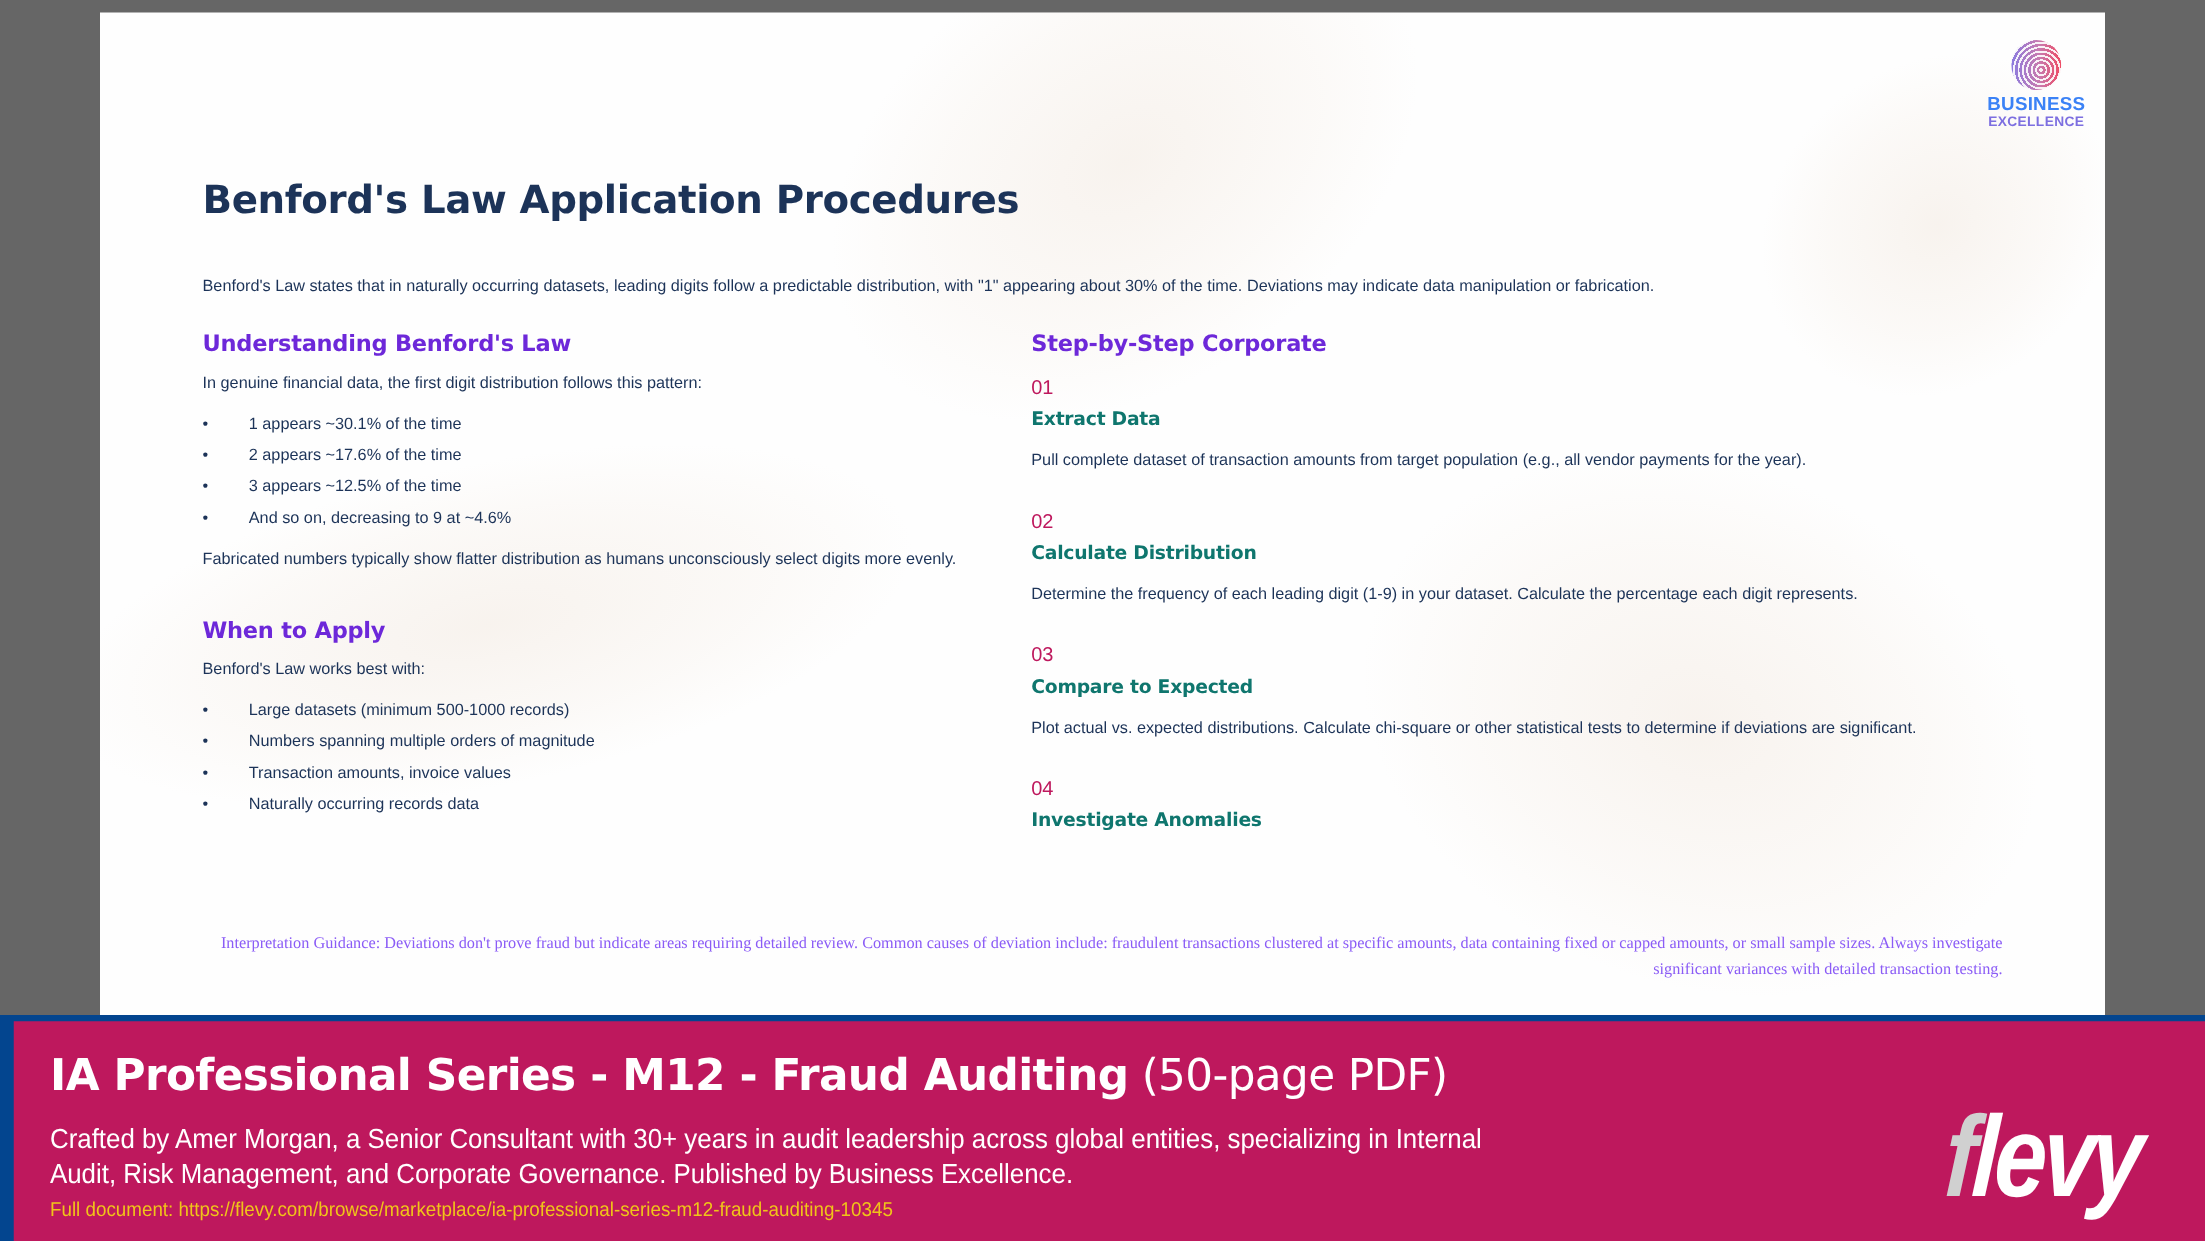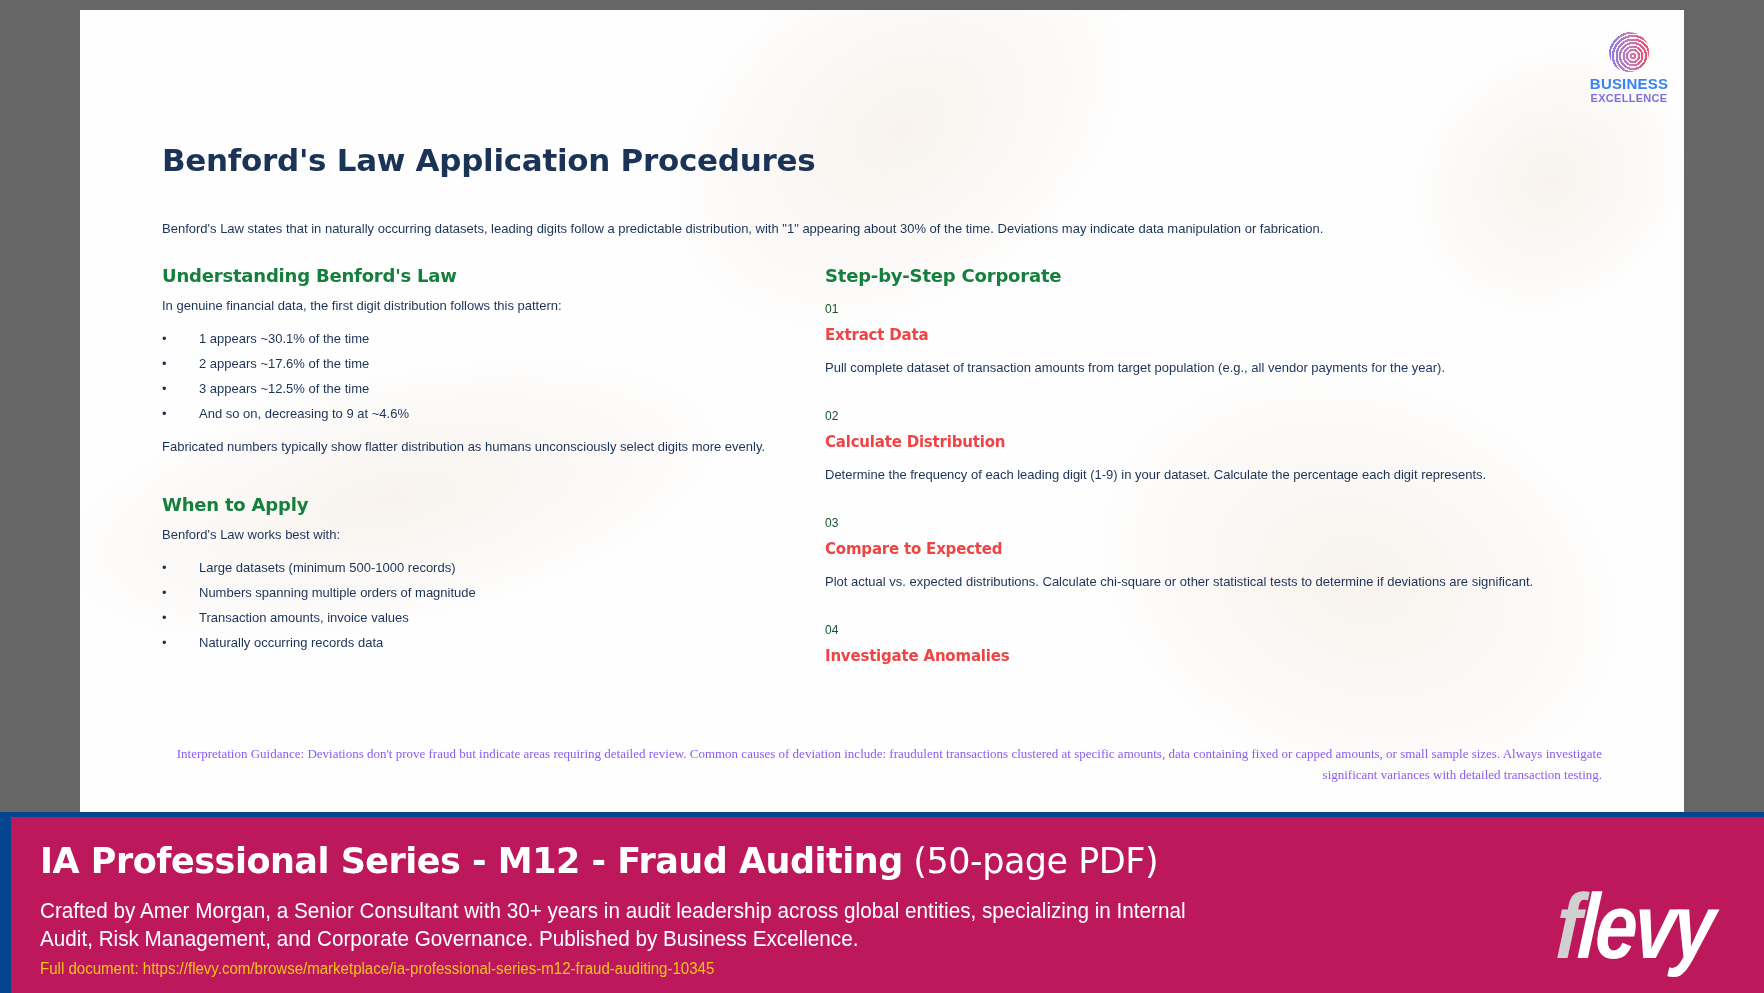--- a/index.html
+++ b/index.html
@@ -53,45 +53,45 @@
     }
     .intro {
       position: absolute; left: 82px; top: 211px;
       font-family: "Liberation Sans", sans-serif;
       font-size: 13px; color: #1c3358;
     }
     .col-left { position: absolute; left: 82px; top: 255px; width: 640px; }
     .col-right { position: absolute; left: 745px; top: 255px; width: 820px; }
     h2.sec {
       font-family: "DejaVu Sans", sans-serif;
-      font-weight: bold; font-size: 18px; color: #15803d;
+      font-weight: bold; font-size: 18px; color: #6d28d9;
       letter-spacing: -0.2px; height: 28px;
     }
     p.body {
       font-family: "Liberation Sans", sans-serif;
       font-size: 13px; color: #1c3358; line-height: 16px;
     }
     ul.bullets { list-style: none; }
     ul.bullets li {
       position: relative;
       font-family: "Liberation Sans", sans-serif;
       font-size: 13px; color: #1c3358;
       padding-left: 37px; height: 25px; line-height: 16px;
     }
     ul.bullets li .dot {
       position: absolute; left: 0; top: 0;
       font-size: 13px;
     }
     .step-num {
       font-family: "Liberation Sans", sans-serif;
-      font-size: 12px; color: #14532d; height: 16px;
+      font-size: 16px; color: #be185d; height: 16px;
     }
     .step-title {
       font-family: "DejaVu Sans", sans-serif;
-      font-weight: bold; font-size: 15px; color: #ef4444;
+      font-weight: bold; font-size: 15px; color: #0f766e;
       letter-spacing: -0.2px; height: 20px;
     }
     .guidance {
       position: absolute; left: 82px; top: 733px; width: 1440px;
       font-family: Liberation Serif, serif;
       font-size: 13px; color: #8b5cf6; line-height: 21px; text-align: right;
     }
     
     .banner-edge {
       position: absolute; left: 0; top: 812px;

